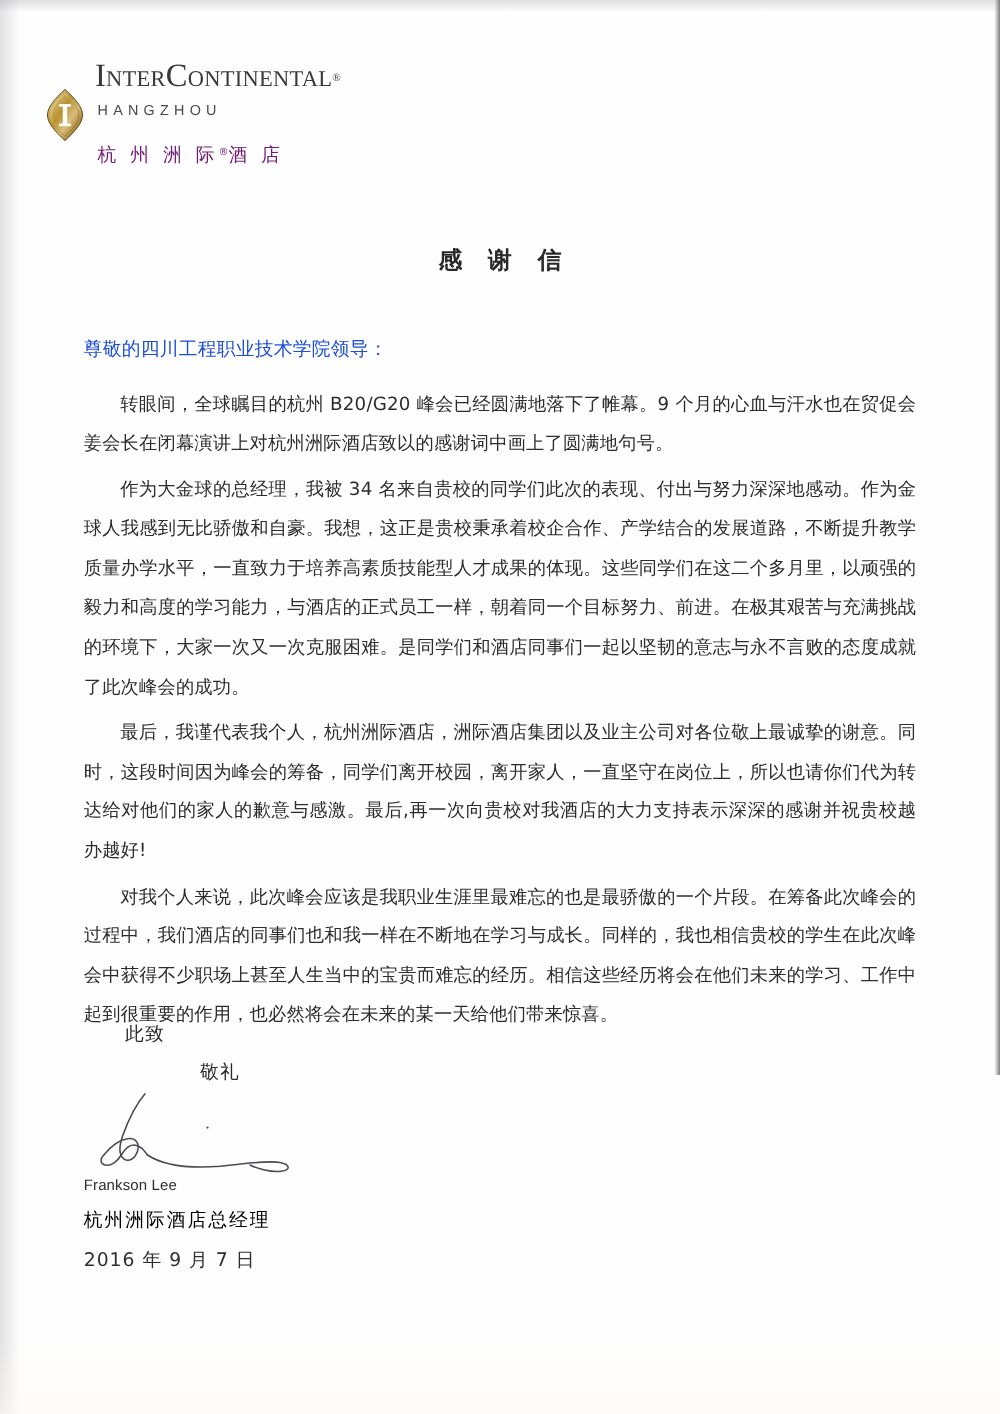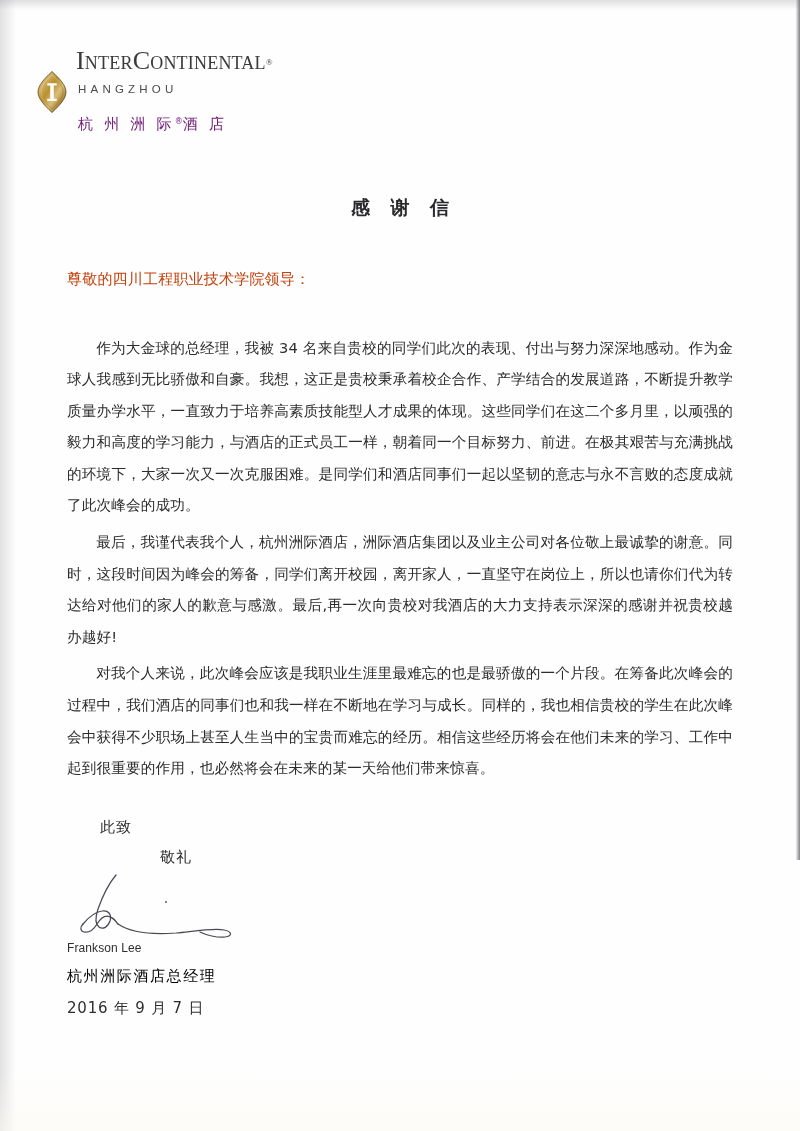--- a/index.html
+++ b/index.html
@@ -122,22 +122,22 @@
     font-weight: bold;
     color: #29292b;
     letter-spacing: 7px;
     margin: 0 0 47px 0;
     padding-left: 7px;
   }
 
   .salutation {
     font-family: "DejaVu Sans", "Liberation Sans", sans-serif;
     font-size: 15px;
-    color: #c2410c;
-    margin: 0 0 41px 0;
+    color: #1d4ed8;
+    margin: 0 0 17px 0;
     line-height: 1.5;
     letter-spacing: 0.2px;
   }
 
   .para {
     font-family: "DejaVu Sans", "Liberation Sans", sans-serif;
     font-size: 14.6px;
     color: #2c2c2e;
     line-height: 31.6px;
     margin: 0 0 5px 0;
@@ -249,20 +249,21 @@
       <div class="brand-cn"><span>杭 州 洲 际</span><span class="reg-cn">®</span><span>酒 店</span></div>
     </div>
   </div>
 
   <div class="letter-body">
 
     <h1 class="letter-title">感 谢 信</h1>
 
     <p class="salutation">尊敬的四川工程职业技术学院领导：</p>
 
+    <p class="para">转眼间，全球瞩目的杭州 B20/G20 峰会已经圆满地落下了帷幕。9 个月的心血与汗水也在贸促会姜会长在闭幕演讲上对杭州洲际酒店致以的感谢词中画上了圆满地句号。</p>
     <p class="para">作为大金球的总经理，我被 34 名来自贵校的同学们此次的表现、付出与努力深深地感动。作为金球人我感到无比骄傲和自豪。我想，这正是贵校秉承着校企合作、产学结合的发展道路，不断提升教学质量办学水平，一直致力于培养高素质技能型人才成果的体现。这些同学们在这二个多月里，以顽强的毅力和高度的学习能力，与酒店的正式员工一样，朝着同一个目标努力、前进。在极其艰苦与充满挑战的环境下，大家一次又一次克服困难。是同学们和酒店同事们一起以坚韧的意志与永不言败的态度成就了此次峰会的成功。</p>
     <p class="para">最后，我谨代表我个人，杭州洲际酒店，洲际酒店集团以及业主公司对各位敬上最诚挚的谢意。同时，这段时间因为峰会的筹备，同学们离开校园，离开家人，一直坚守在岗位上，所以也请你们代为转达给对他们的家人的歉意与感激。最后,再一次向贵校对我酒店的大力支持表示深深的感谢并祝贵校越办越好!</p>
     <p class="para">对我个人来说，此次峰会应该是我职业生涯里最难忘的也是最骄傲的一个片段。在筹备此次峰会的过程中，我们酒店的同事们也和我一样在不断地在学习与成长。同样的，我也相信贵校的学生在此次峰会中获得不少职场上甚至人生当中的宝贵而难忘的经历。相信这些经历将会在他们未来的学习、工作中起到很重要的作用，也必然将会在未来的某一天给他们带来惊喜。</p>
   </div>
 
   <div class="closing">此致</div>
   <div class="closing-2">敬礼</div>
 
   <svg class="signature-mark" viewBox="0 0 185 75">
     <g fill="none" stroke="#4a4a55" stroke-width="1.25" stroke-linecap="round" stroke-linejoin="round">

